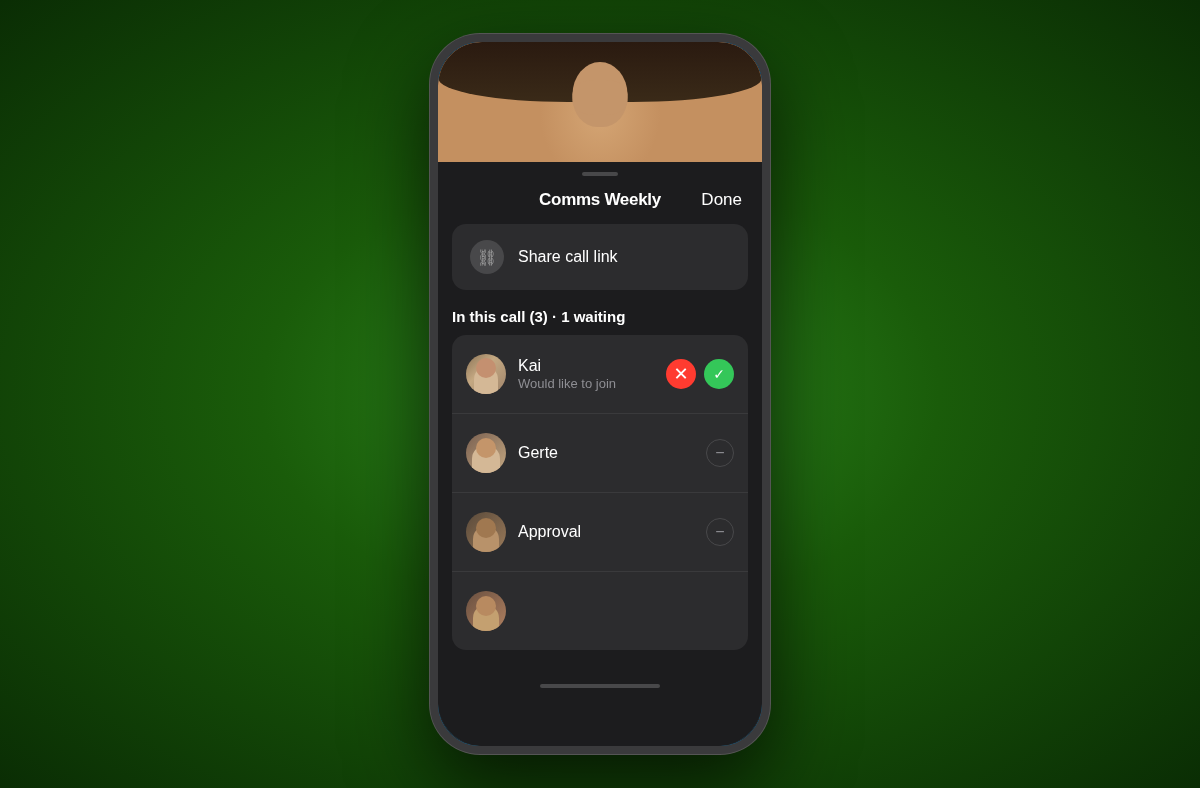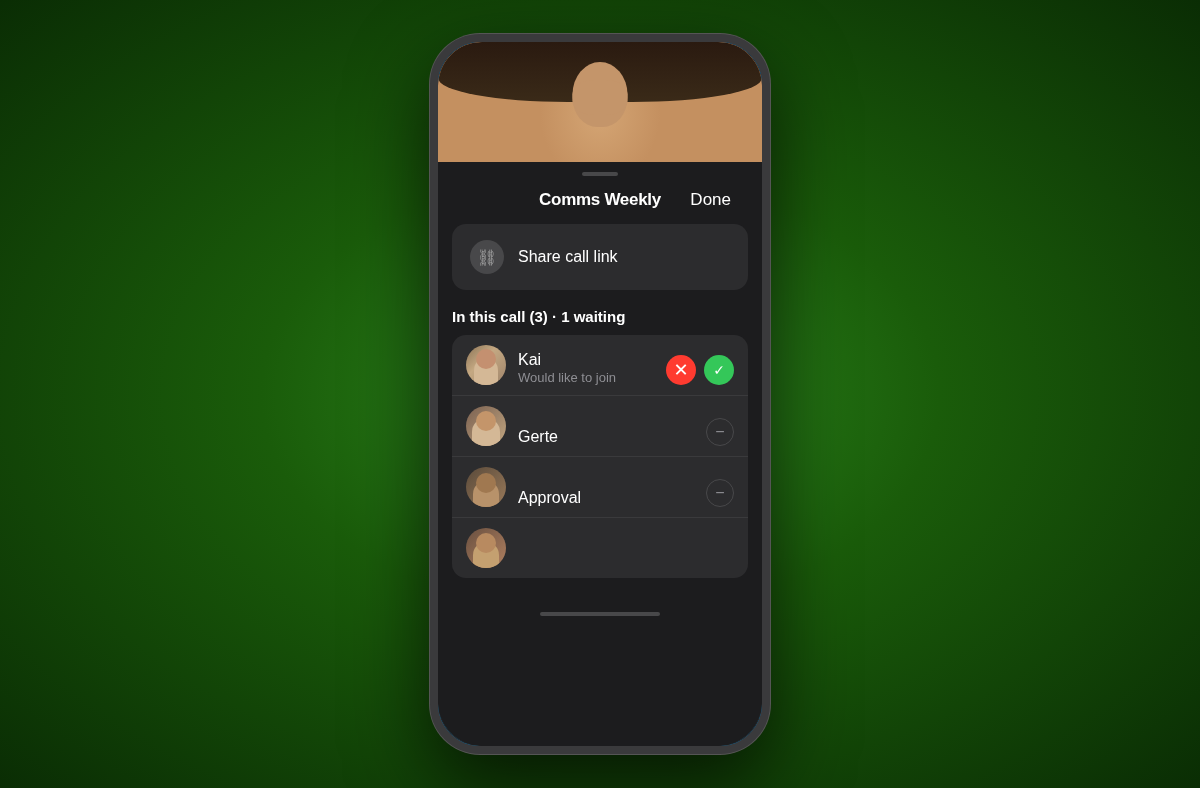--- a/index.html
+++ b/index.html
@@ -116,21 +116,21 @@
 
     .sheet-title {
       color: #fff;
       font-size: 17px;
       font-weight: 600;
       letter-spacing: -0.3px;
     }
 
     .done-button {
       position: absolute;
-      right: 31px;
+      right: 20px;
       color: #fff;
       font-size: 17px;
       font-weight: 400;
       background: none;
       border: none;
       cursor: pointer;
     }
 
     
     .share-link-btn {
@@ -178,22 +178,22 @@
     .participants-card {
       margin: 0 14px 18px;
       background: #2c2c2e;
       border-radius: 14px;
       overflow: hidden;
       flex-shrink: 0;
     }
 
     .participant-row {
       display: flex;
-      align-items: flex-end;
-      padding: 10px 14px;
+      align-items: center;
+      padding: 19px 14px;
       gap: 12px;
       position: relative;
     }
 
     .participant-row + .participant-row {
       border-top: 0.5px solid #3a3a3c;
     }
 
     .avatar {
       width: 40px;

